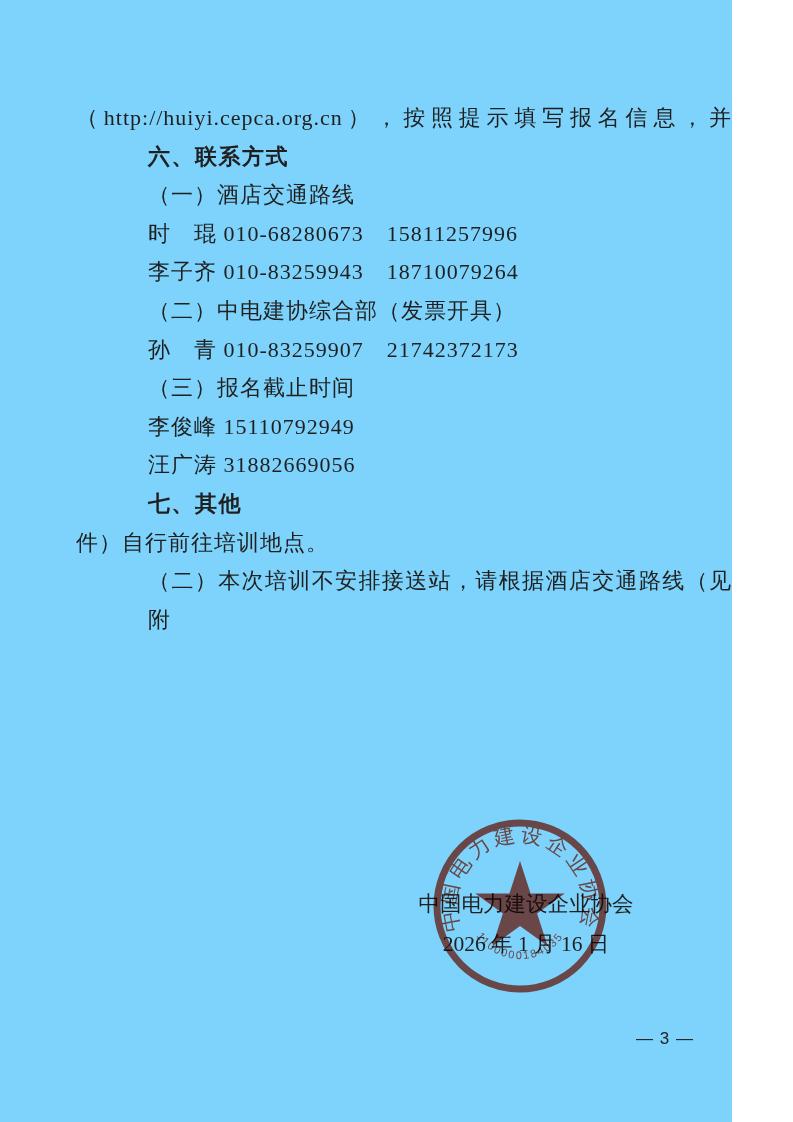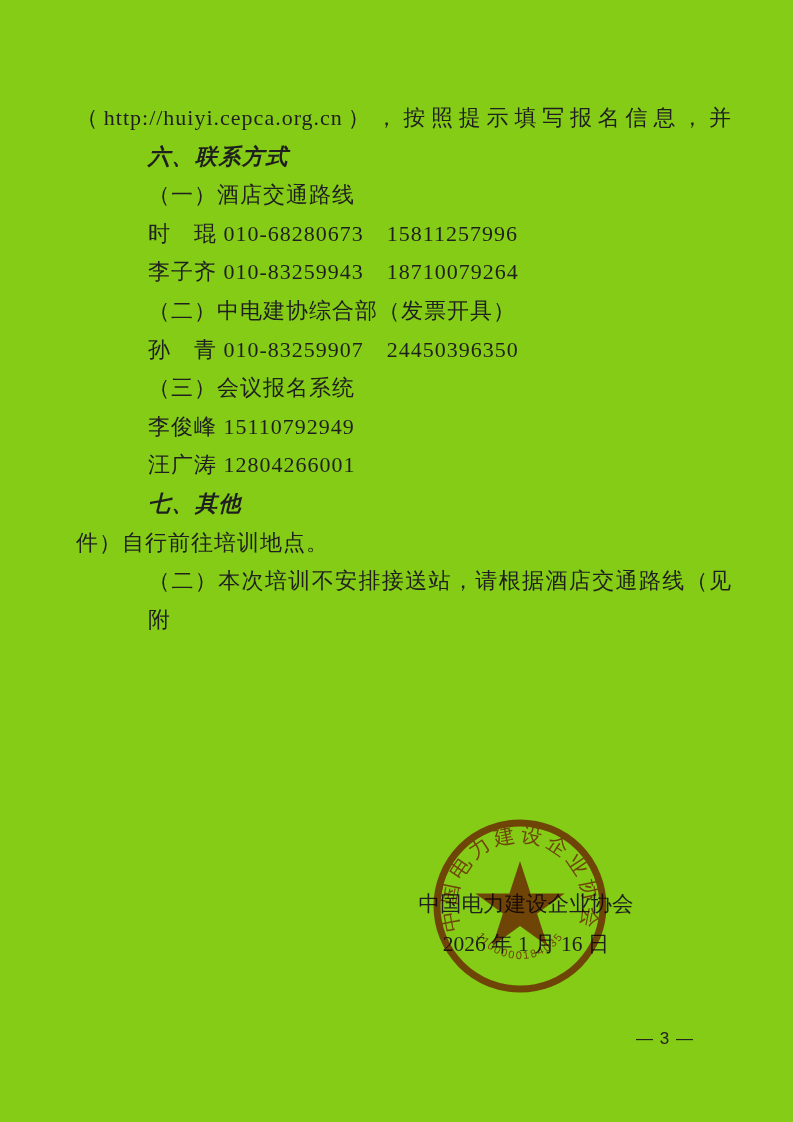--- a/index.html
+++ b/index.html
@@ -1,35 +1,35 @@
 <!DOCTYPE html>
 <html><head>
 <meta charset="utf-8">
 <style>
   html,body{margin:0;padding:0;background:#ffffff;}
   .page{
     position:relative;
-    width:793px;height:1122px;
-    background:#84cc16;
+    width:732px;height:1122px;
+    background:#7dd3fc;
     overflow:hidden;
     font-family:"Liberation Serif","DejaVu Serif",serif;
     color:#1f1f1f;
   }
   .doc{
     position:absolute;
     left:76px;top:99px;width:656px;
     font-size:22px;line-height:38.6px;
     letter-spacing:1px;
   }
   .line{white-space:pre-wrap;}
   .ind{padding-left:72px;}
   .jl{text-align:justify;text-align-last:justify;text-justify:inter-character;}
   .hd{
     font-family:"Liberation Sans","DejaVu Sans",sans-serif;
-    font-weight:bold;letter-spacing:1.5px;font-style:italic;
+    font-weight:bold;letter-spacing:1.5px;
   }
   .spacer{height:41px;}
   .signature{
     position:absolute;left:416px;top:884px;width:220px;
     text-align:center;font-size:21.5px;line-height:40px;
     white-space:nowrap;z-index:1;
   }
   .seal{
     position:absolute;left:430px;top:816px;width:180px;height:180px;
     z-index:2;mix-blend-mode:multiply;opacity:0.88;
@@ -46,24 +46,24 @@
 
 <div class="page">
 
   <div class="doc">
     <div class="line jl">（http://huiyi.cepca.org.cn），按照提示填写报名信息，并</div>
     <div class="line ind hd">六、联系方式</div>
     <div class="line ind">（一）酒店交通路线</div>
     <div class="line ind">时　琨 010-68280673　15811257996</div>
     <div class="line ind">李子齐 010-83259943　18710079264</div>
     <div class="line ind">（二）中电建协综合部（发票开具）</div>
-    <div class="line ind">孙　青 010-83259907　24450396350</div>
-    <div class="line ind">（三）会议报名系统</div>
+    <div class="line ind">孙　青 010-83259907　21742372173</div>
+    <div class="line ind">（三）报名截止时间</div>
     <div class="line ind">李俊峰 15110792949</div>
-    <div class="line ind">汪广涛 12804266001</div>
+    <div class="line ind">汪广涛 31882669056</div>
     <div class="line ind hd">七、其他</div>
     <div class="line">件）自行前往培训地点。</div>
     <div class="line ind jl">（二）本次培训不安排接送站，请根据酒店交通路线（见附</div>
     <div class="spacer"></div>
   </div>
 
   <div class="signature">
     <div>中国电力建设企业协会</div>
     <div>2026 年 1 月 16 日</div>
   </div>

